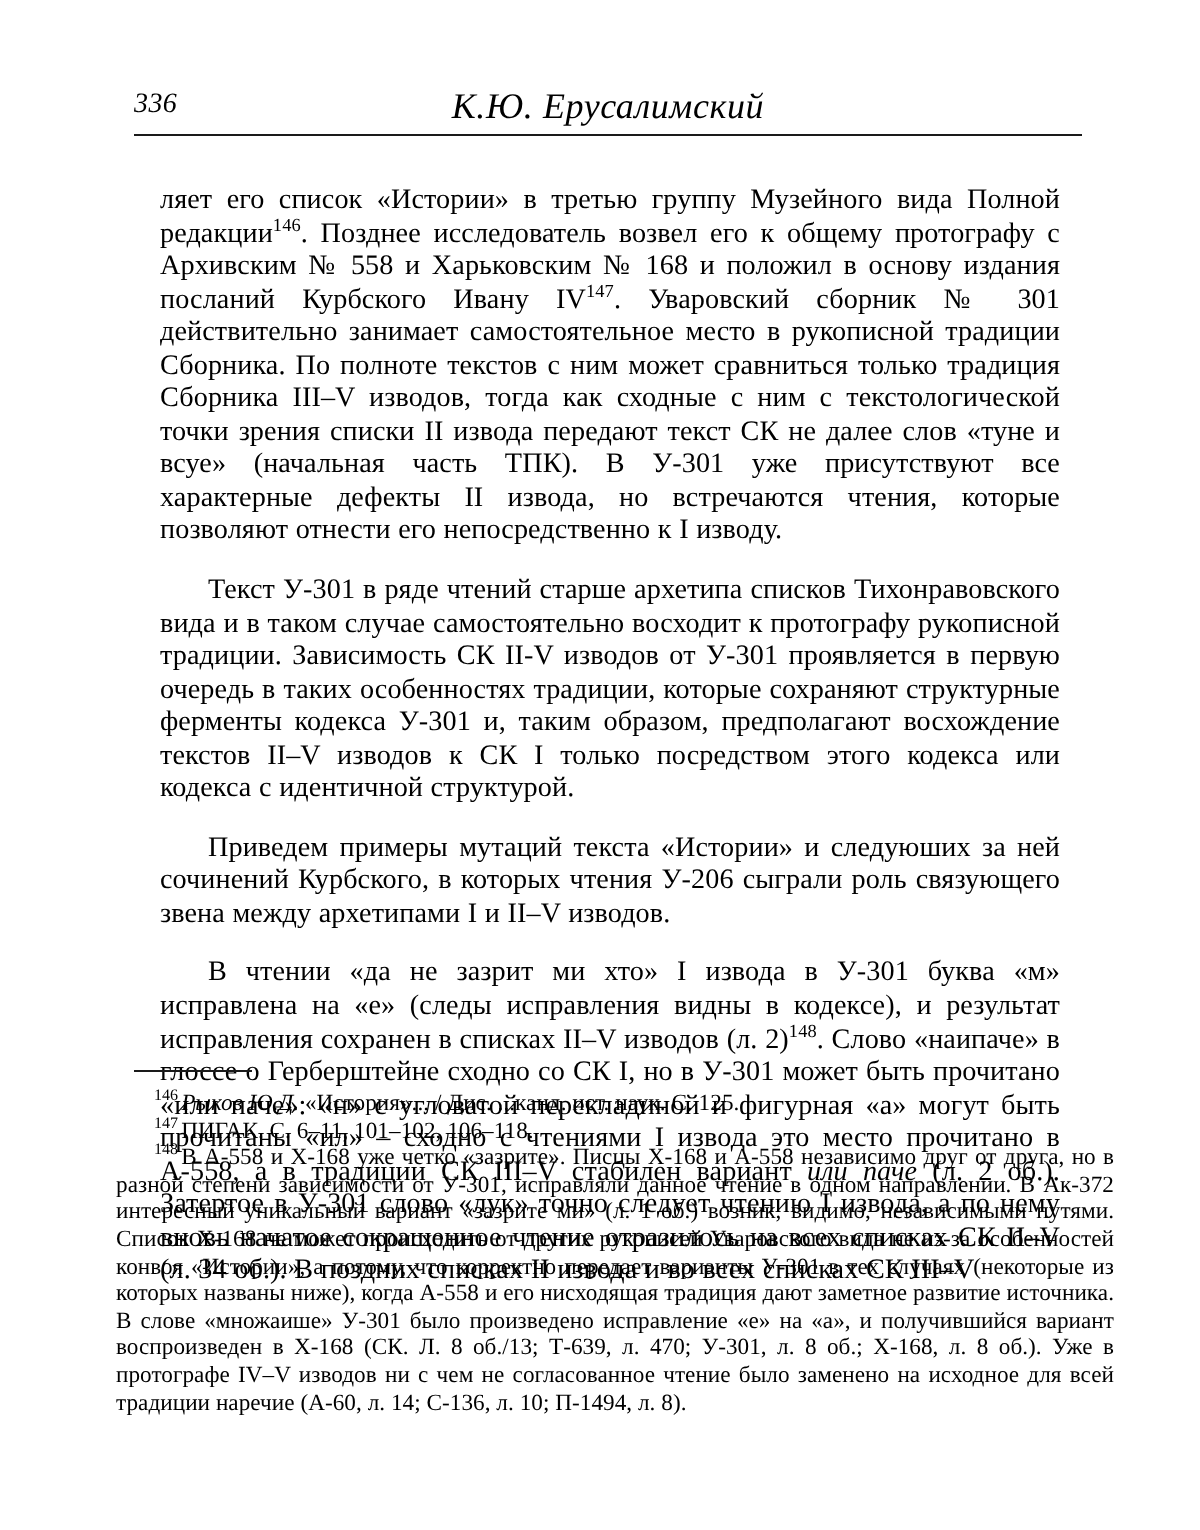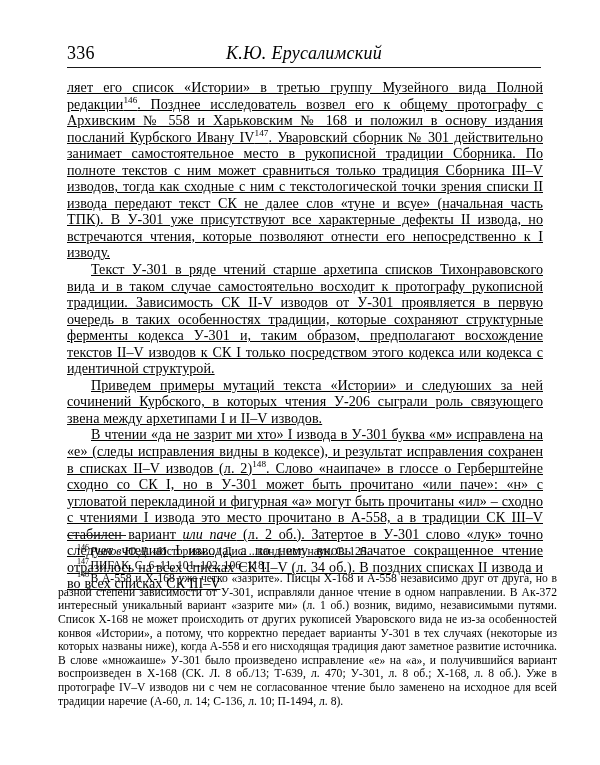--- a/index.html
+++ b/index.html
@@ -30,23 +30,24 @@
     position: absolute;
     left: 67px;
     top: 44px;
     width: 474px;
     height: 18px;
   }
   .folio {
     position: absolute;
     left: 0;
     top: 0;
-    font-size: 18px;
+    font-size: 14px;
     line-height: 18px;
     letter-spacing: 0.2px;
+    font-style: italic;
   }
   .head-title {
     position: absolute;
     left: 0;
     top: 0;
     width: 474px;
     text-align: center;
     font-style: italic;
     font-size: 18px;
     line-height: 18px;
@@ -62,30 +63,29 @@
   }
 
   
   .body-col {
     position: absolute;
     left: 67px;
     top: 79px;
     width: 476px;
   }
   .body-col p {
-    margin: 0;
+    margin: 13px;
     font-size: 14.1px;
     line-height: 16.55px;
     text-align: justify;
     text-justify: inter-word;
     text-indent: 24px;
     letter-spacing: 0.05px;
     word-spacing: 0.2px;
     hyphens: manual;
-    text-decoration: underline;
   }
   .body-col p.cont {
     text-indent: 0;
   }
   sup {
     font-size: 9.2px;
     vertical-align: super;
     line-height: 0;
   }
   i, .ital { font-style: italic; }

